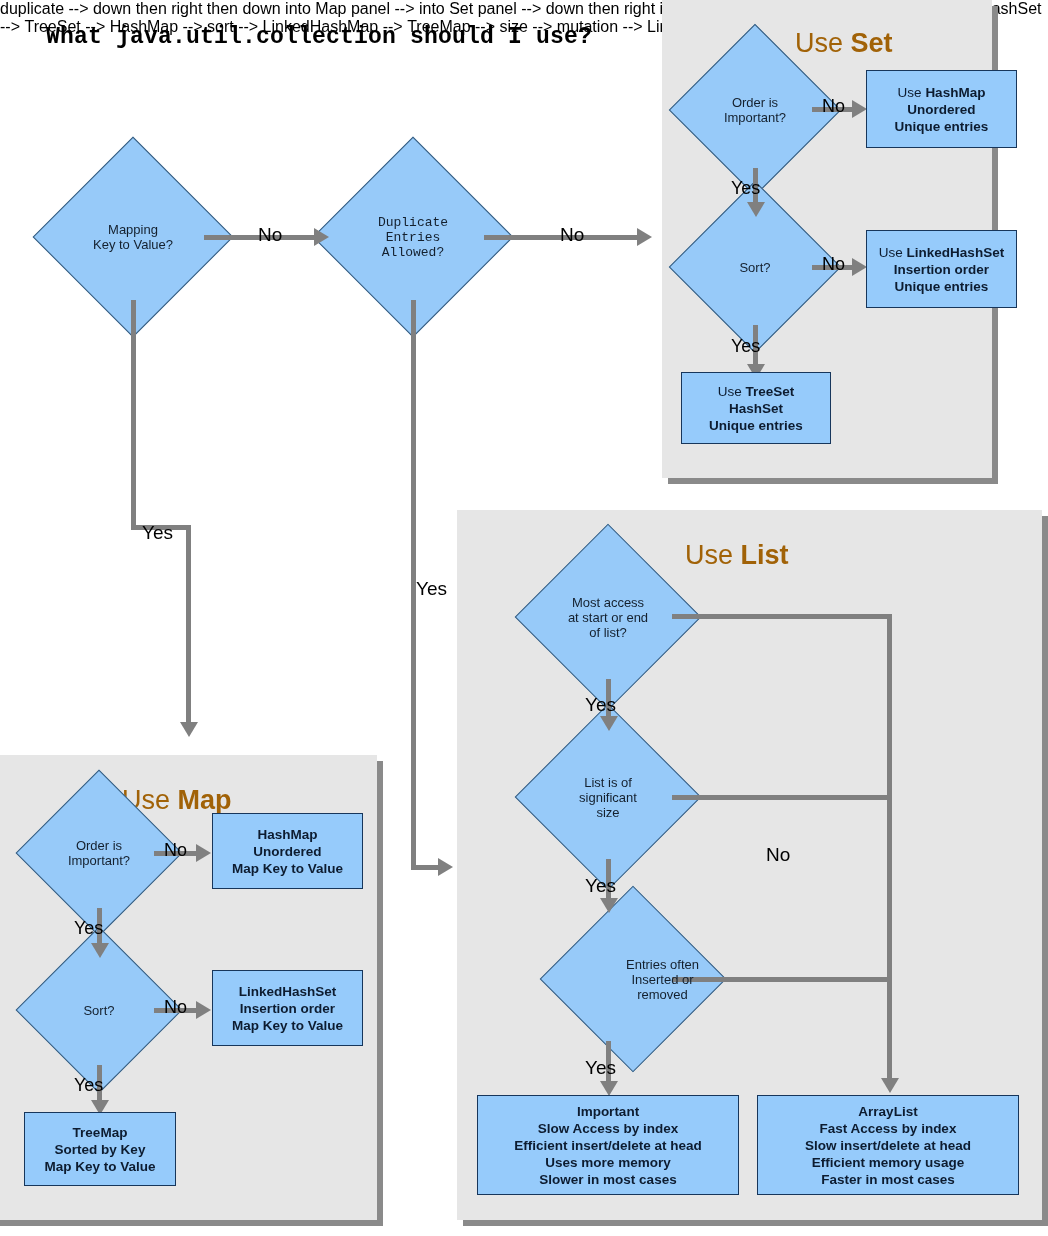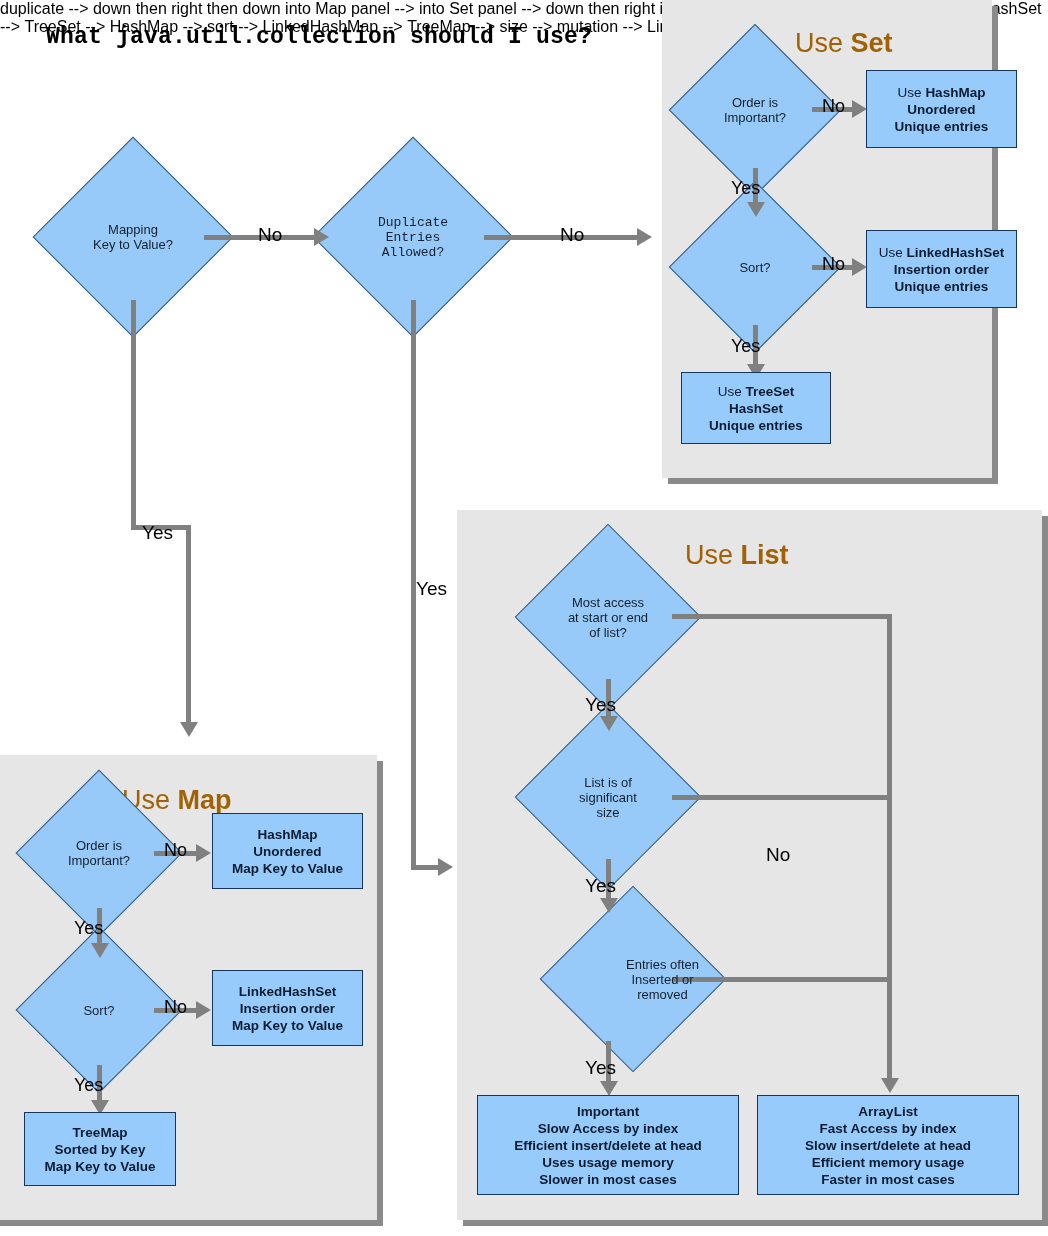--- a/index.html
+++ b/index.html
@@ -335,21 +335,21 @@
   <div class="ln v" style="left:606px;top:1041px;height:47px;"></div>
   <div class="arrow down" style="left:600px;top:1081px;"></div>
   <div class="edge-label" style="left:585px;top:1057px;">Yes</div>
 
   <div class="resbox strong" style="left:477px;top:1095px;width:262px;height:100px;">
     <div class="rb-head">
       <span></span><b>Important</b>
     </div>
     <div class="rb-line">Slow Access by index</div>
     <div class="rb-line">Efficient insert/delete at head</div>
-    <div class="rb-line">Uses usage memory</div>
+    <div class="rb-line">Uses more memory</div>
     <div class="rb-line">Slower in most cases</div>
   </div>
 
   <div class="resbox strong" style="left:757px;top:1095px;width:262px;height:100px;">
     <div class="rb-head">
       <span></span><b>ArrayList</b>
     </div>
     <div class="rb-line">Fast Access by index</div>
     <div class="rb-line">Slow insert/delete at head</div>
     <div class="rb-line">Efficient memory usage</div>

